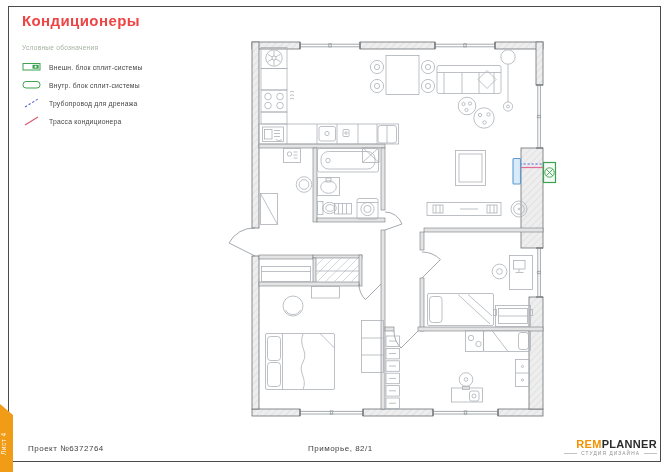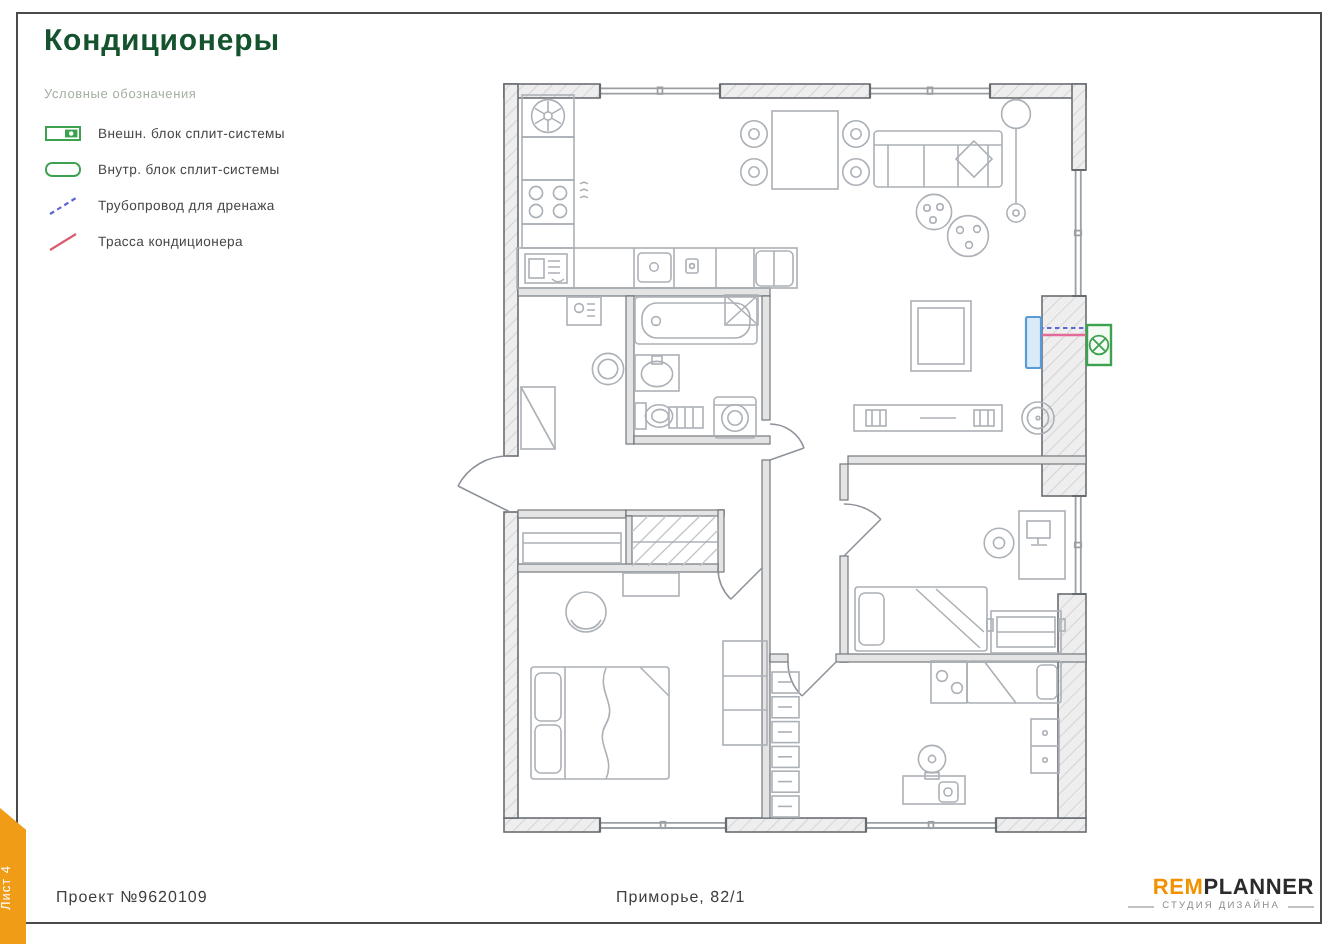--- a/index.html
+++ b/index.html
@@ -6,21 +6,21 @@
   body{
     width:668px;height:472px;position:relative;overflow:hidden;
     background:#ffffff;font-family:"Liberation Sans",sans-serif;
   }
   .sheet-border{
     position:absolute;left:8px;top:6px;width:653px;height:456px;
     border:1px solid #4b4b4b;box-sizing:border-box;background:#fff;
   }
   .page-title{
     position:absolute;left:22px;top:12px;font-size:15px;font-weight:bold;
-    color:#14532d;letter-spacing:.4px;
+    color:#ef4444;letter-spacing:.4px;
   }
   .legend{position:absolute;left:22px;top:44px;width:170px;}
   .legend-title{font-size:6.5px;color:#a3b0a0;letter-spacing:.3px;margin-bottom:7px;}
   .legend-item{display:flex;align-items:center;height:18px;gap:7px;}
   .legend-label{font-size:6.8px;color:#474747;letter-spacing:.2px;white-space:nowrap;}
   .plan-svg{position:absolute;left:0;top:0;}
   .footer-project{position:absolute;left:28px;top:444px;font-size:8px;color:#3f3f3f;letter-spacing:.5px;}
   .footer-address{position:absolute;left:308px;top:444px;font-size:8px;color:#3f3f3f;letter-spacing:.5px;}
   .logo{position:absolute;right:11px;top:439px;text-align:right;}
   .logo-main{font-size:11px;font-weight:bold;color:#2b2b2b;letter-spacing:.3px;line-height:11px;}
@@ -311,21 +311,21 @@
     <line x1="519.5" y1="167.5" x2="547" y2="167.5" stroke="#E46A9A" stroke-width="1.2"></line>
     <rect x="513" y="158.5" width="7.5" height="25.5" rx="1" fill="#d9ebf9" stroke="#5B9BD5" stroke-width="1.1"></rect>
     <g>
       <rect x="543.5" y="162.5" width="12" height="20" fill="#f4fbf4" stroke="#3DA14F" stroke-width="1.2"></rect>
       <circle cx="549.5" cy="172.5" r="4.7" fill="none" stroke="#3DA14F" stroke-width="0.9"></circle>
       <path d="M546.2,169.2 L552.8,175.8 M552.8,169.2 L546.2,175.8" stroke="#3DA14F" stroke-width="0.9"></path>
     </g>
   </g>
 </svg>
 
-<div class="footer-project">Проект №9620109</div>
+<div class="footer-project">Проект №6372764</div>
 <div class="footer-address">Приморье, 82/1</div>
 
 <div class="logo">
   <div class="logo-main"><span class="rem">REM</span><span>PLANNER</span></div>
   <div class="logo-sub">
     <span class="line"></span>
     <span class="logo-tagline">СТУДИЯ ДИЗАЙНА</span>
     <span class="line"></span>
   </div>
 </div>

